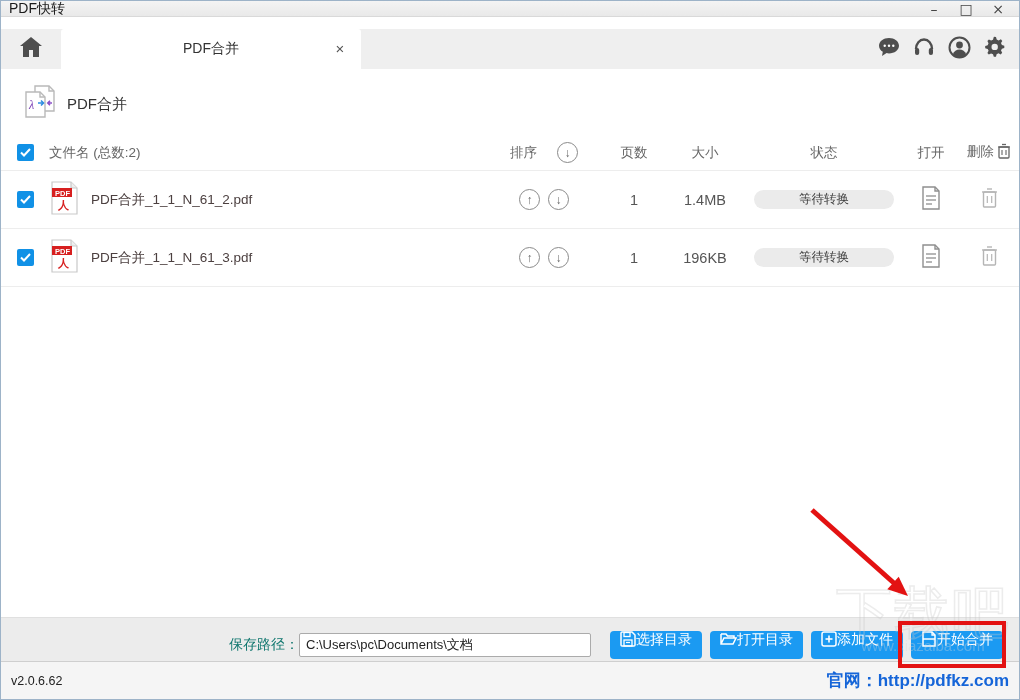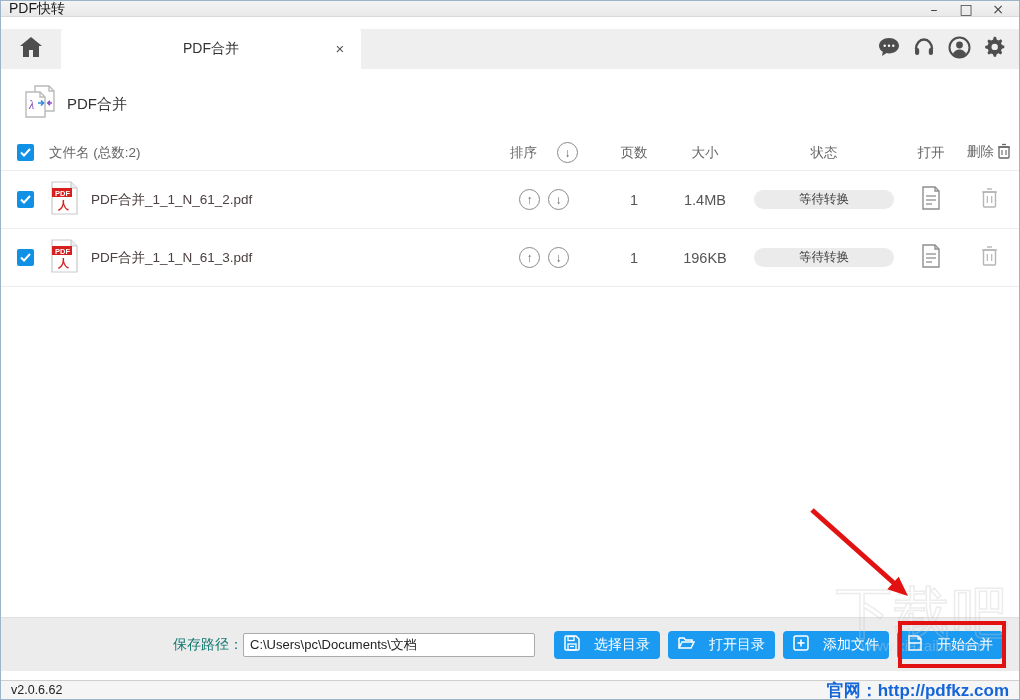--- a/index.html
+++ b/index.html
@@ -87,27 +87,27 @@
   }
   .save-label { font-size:14px; color:#0f766e; }
   .path-input {
     width:292px; height:24px; border:1px solid #ababab; border-radius:2px;
     background:#fff; font-size:13px; color:#222; padding:0 6px;
     font-family:"Liberation Sans","DejaVu Sans",sans-serif; margin-right:11px;
   }
   .blue-btn {
     height:28px; margin-left:8px; padding:0 10px;
     background:#1b9af2; border:none; border-radius:4px;
-    color:#fff; font-size:14px; display:flex; align-items:center; gap:14px;
+    color:#fff; font-size:14px; display:flex; align-items:flex-start; gap:0;
     font-family:Liberation Mono, monospace; cursor:pointer;
   }
 
   
   .statusbar {
-    position:absolute; left:0; right:0; bottom:0; height:19px;
+    position:absolute; left:0; right:0; bottom:0; height:38px;
     background:#f5f5f5; border-top:1px solid #cfcfcf;
     display:flex; align-items:center; padding:0 10px; font-size:12.5px;
   }
   .version { color:#222; }
   .website { margin-left:auto; font-weight:bold; color:#1565d8; font-size:17px; }
 
   
   .annot { position:absolute; pointer-events:none; }
   .red-box {
     left:898px; top:621px; width:108px; height:47px;

